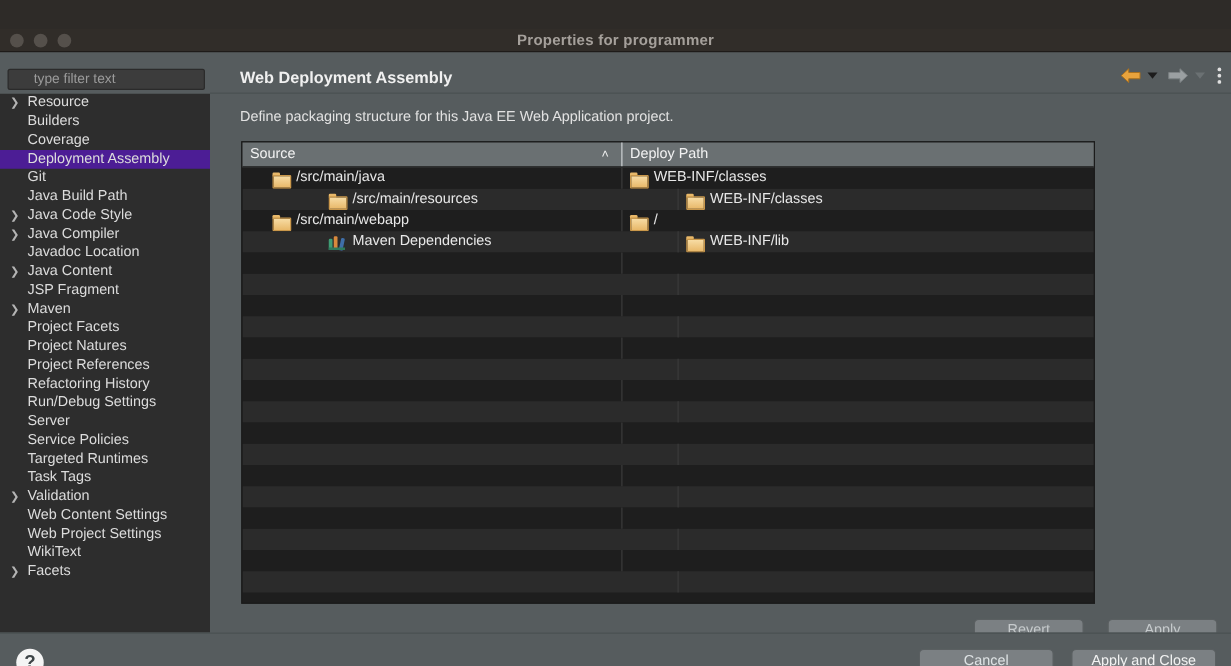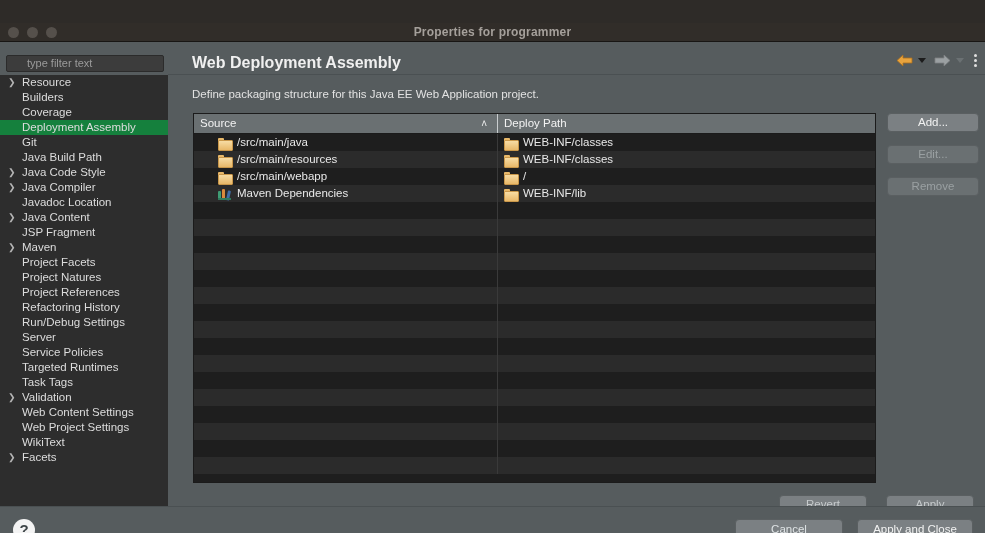--- a/index.html
+++ b/index.html
@@ -48,38 +48,38 @@
 
   .tree {
     position: absolute; left: 0; top: 33px; width: 168px; height: 450px;
     background: #2d2d2d; overflow: hidden;
   }
   .tree-item {
     position: relative; height: 15px; line-height: 15px;
     font-size: 11.5px; color: #dcdcdc; white-space: nowrap;
     padding-left: 22px; cursor: default;
   }
-  .tree-item.selected { background: #15803d; }
+  .tree-item.selected { background: #4c1d95; }
   .tree-arrow {
     position: absolute; left: 8px; top: 0; width: 8px; height: 15px;
     line-height: 15px; font-size: 9px; color: #b4b4b4;
   }
 
   
   .right-panel {
     position: absolute; left: 168px; top: 0; width: 817px; height: 514px;
     background: #565c5e;
   }
   .page-head {
     position: absolute; left: 0; top: 0; width: 817px; height: 33px;
     border-bottom: 1px solid #4a5052;
   }
   .page-title {
     position: absolute; left: 24px; top: 12px;
-    font-size: 16px; font-weight: bold; color: #f0f0f0; text-align: center;
+    font-size: 13px; font-weight: bold; color: #f0f0f0; text-align: center;
   }
   .head-tools {
     position: absolute; right: 8px; top: 10px;
     display: flex; align-items: center; gap: 3px;
   }
   .icon-btn {
     display: inline-flex; align-items: center; justify-content: center;
     height: 16px; cursor: default;
   }
   .caret-down {
@@ -112,21 +112,21 @@
   }
   .th-source { width: 304px; border-right: 1px solid #c9cdcf; }
   .th-deploy { flex: 1; }
   .sort-caret {
     position: absolute; right: 10px; top: 0; height: 19px; line-height: 19px;
     font-size: 10px; color: #f2f2f2;
   }
   .t-body { position: relative; height: 348px; overflow: hidden; }
   .t-row { display: flex; height: 17px; }
   .t-row.odd { background: #1e1e1e; }
-  .t-row.even { background: #2b2b2b; }
+  .t-row.even { background: #2b2b2b; padding-left: 45px; }
   .cell {
     height: 17px; line-height: 17px; display: flex; align-items: center;
     font-size: 11.5px; color: #e8e8e8; white-space: nowrap; overflow: hidden;
   }
   .cell-source { width: 304px; border-right: 1px solid #3a3a3a; padding-left: 24px; }
   .cell-deploy { flex: 1; padding-left: 6px; }
   .t-row.filler .cell-source { border-right: 1px solid #3a3a3a; }
   .ico { width: 14px; height: 12px; margin-right: 5px; flex: none; position: relative; }
 
   
@@ -386,25 +386,20 @@
               <div class="cell cell-source"></div>
               <div class="cell cell-deploy"></div>
             </div>
             <div class="t-row even filler">
               <div class="cell cell-source"></div>
               <div class="cell cell-deploy"></div>
             </div>
           </div>
       </div>
 
-      <div class="side-btns" id="side-btns">
-          <button class="btn">Add...</button>
-          <button class="btn disabled">Edit...</button>
-          <button class="btn disabled">Remove</button>
-        </div>
 
       <div class="mid-btns">
         <button class="btn-wide btn-revert">Revert</button>
         <button class="btn-wide btn-apply">Apply</button>
       </div>
 
     </div>
   </div>
 
   <div class="footer">

